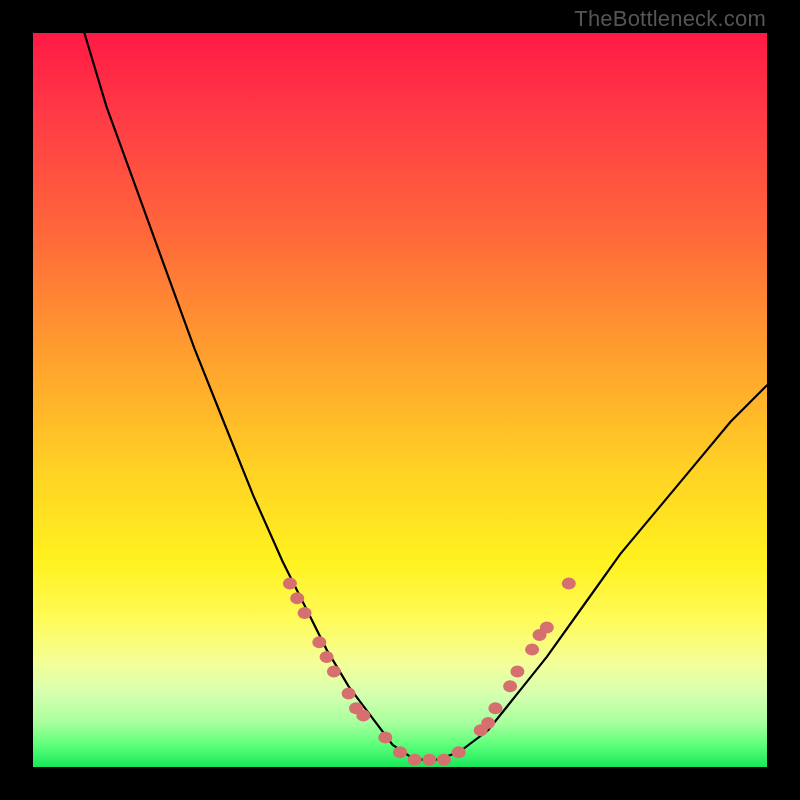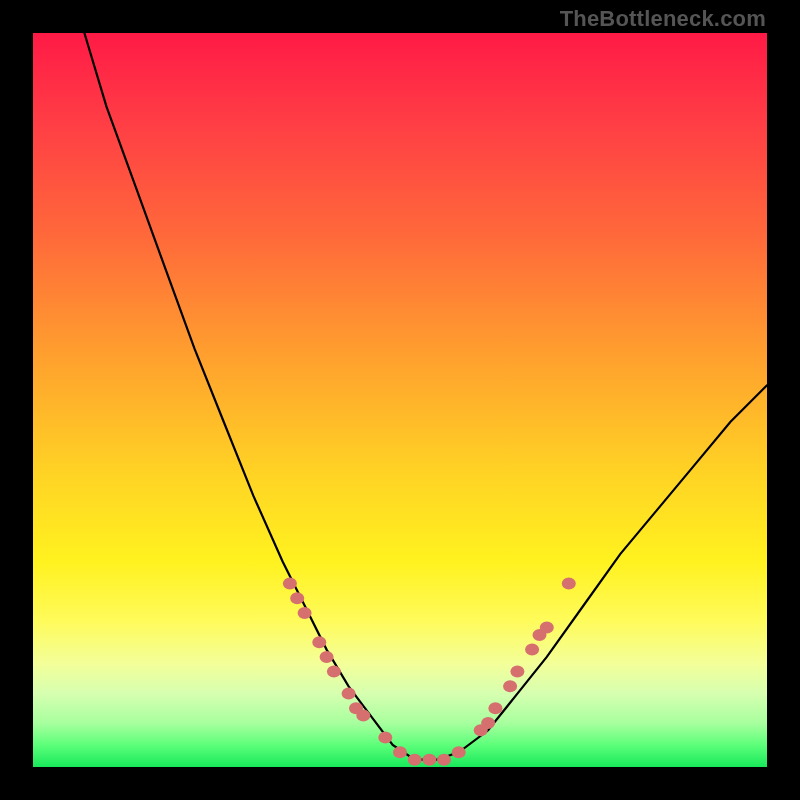--- a/index.html
+++ b/index.html
@@ -41,21 +41,21 @@
       #5dff7a 97%,
       #18e85a 100%
     );
   }
   .attribution {
     position: absolute;
     top: 6px;
     right: 34px;
     color: #555;
     font-size: 22px;
-    font-weight: 700;
+    font-weight: 400;
     letter-spacing: 0.2px;
   }
   svg.curve {
     position: absolute;
     left: 0;
     top: 0;
     width: 734px;
     height: 734px;
     overflow: visible;
   }

